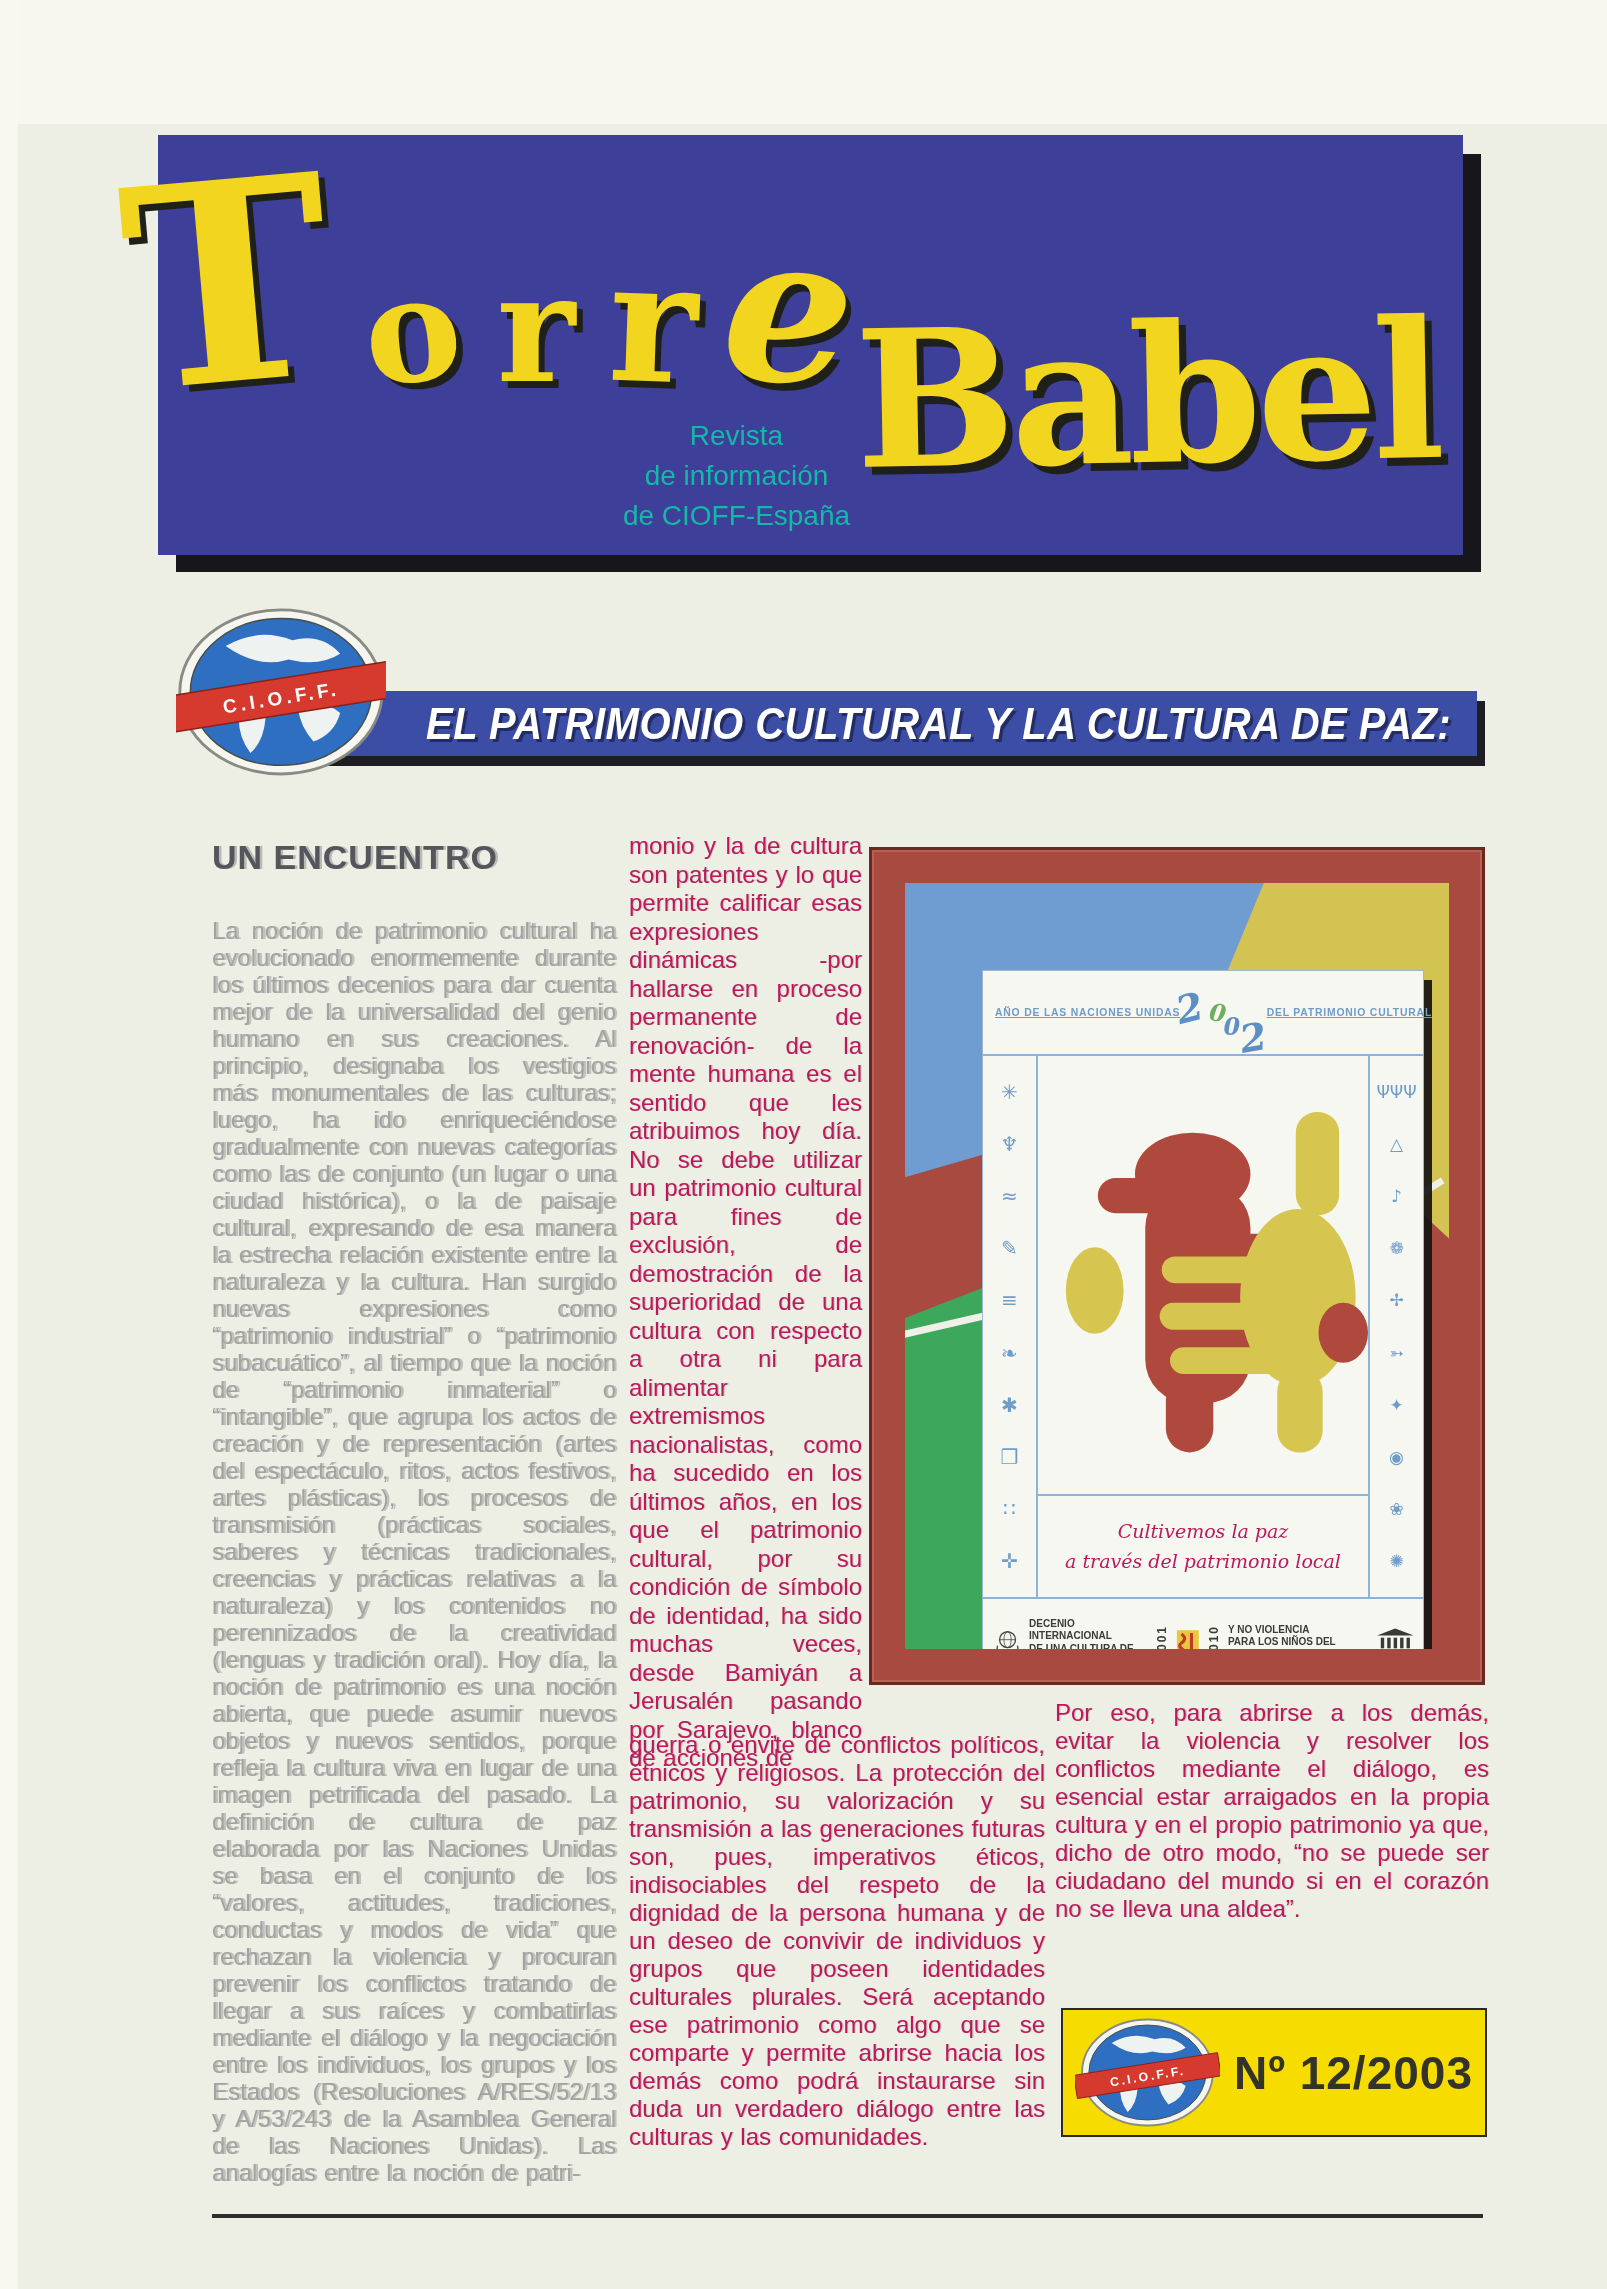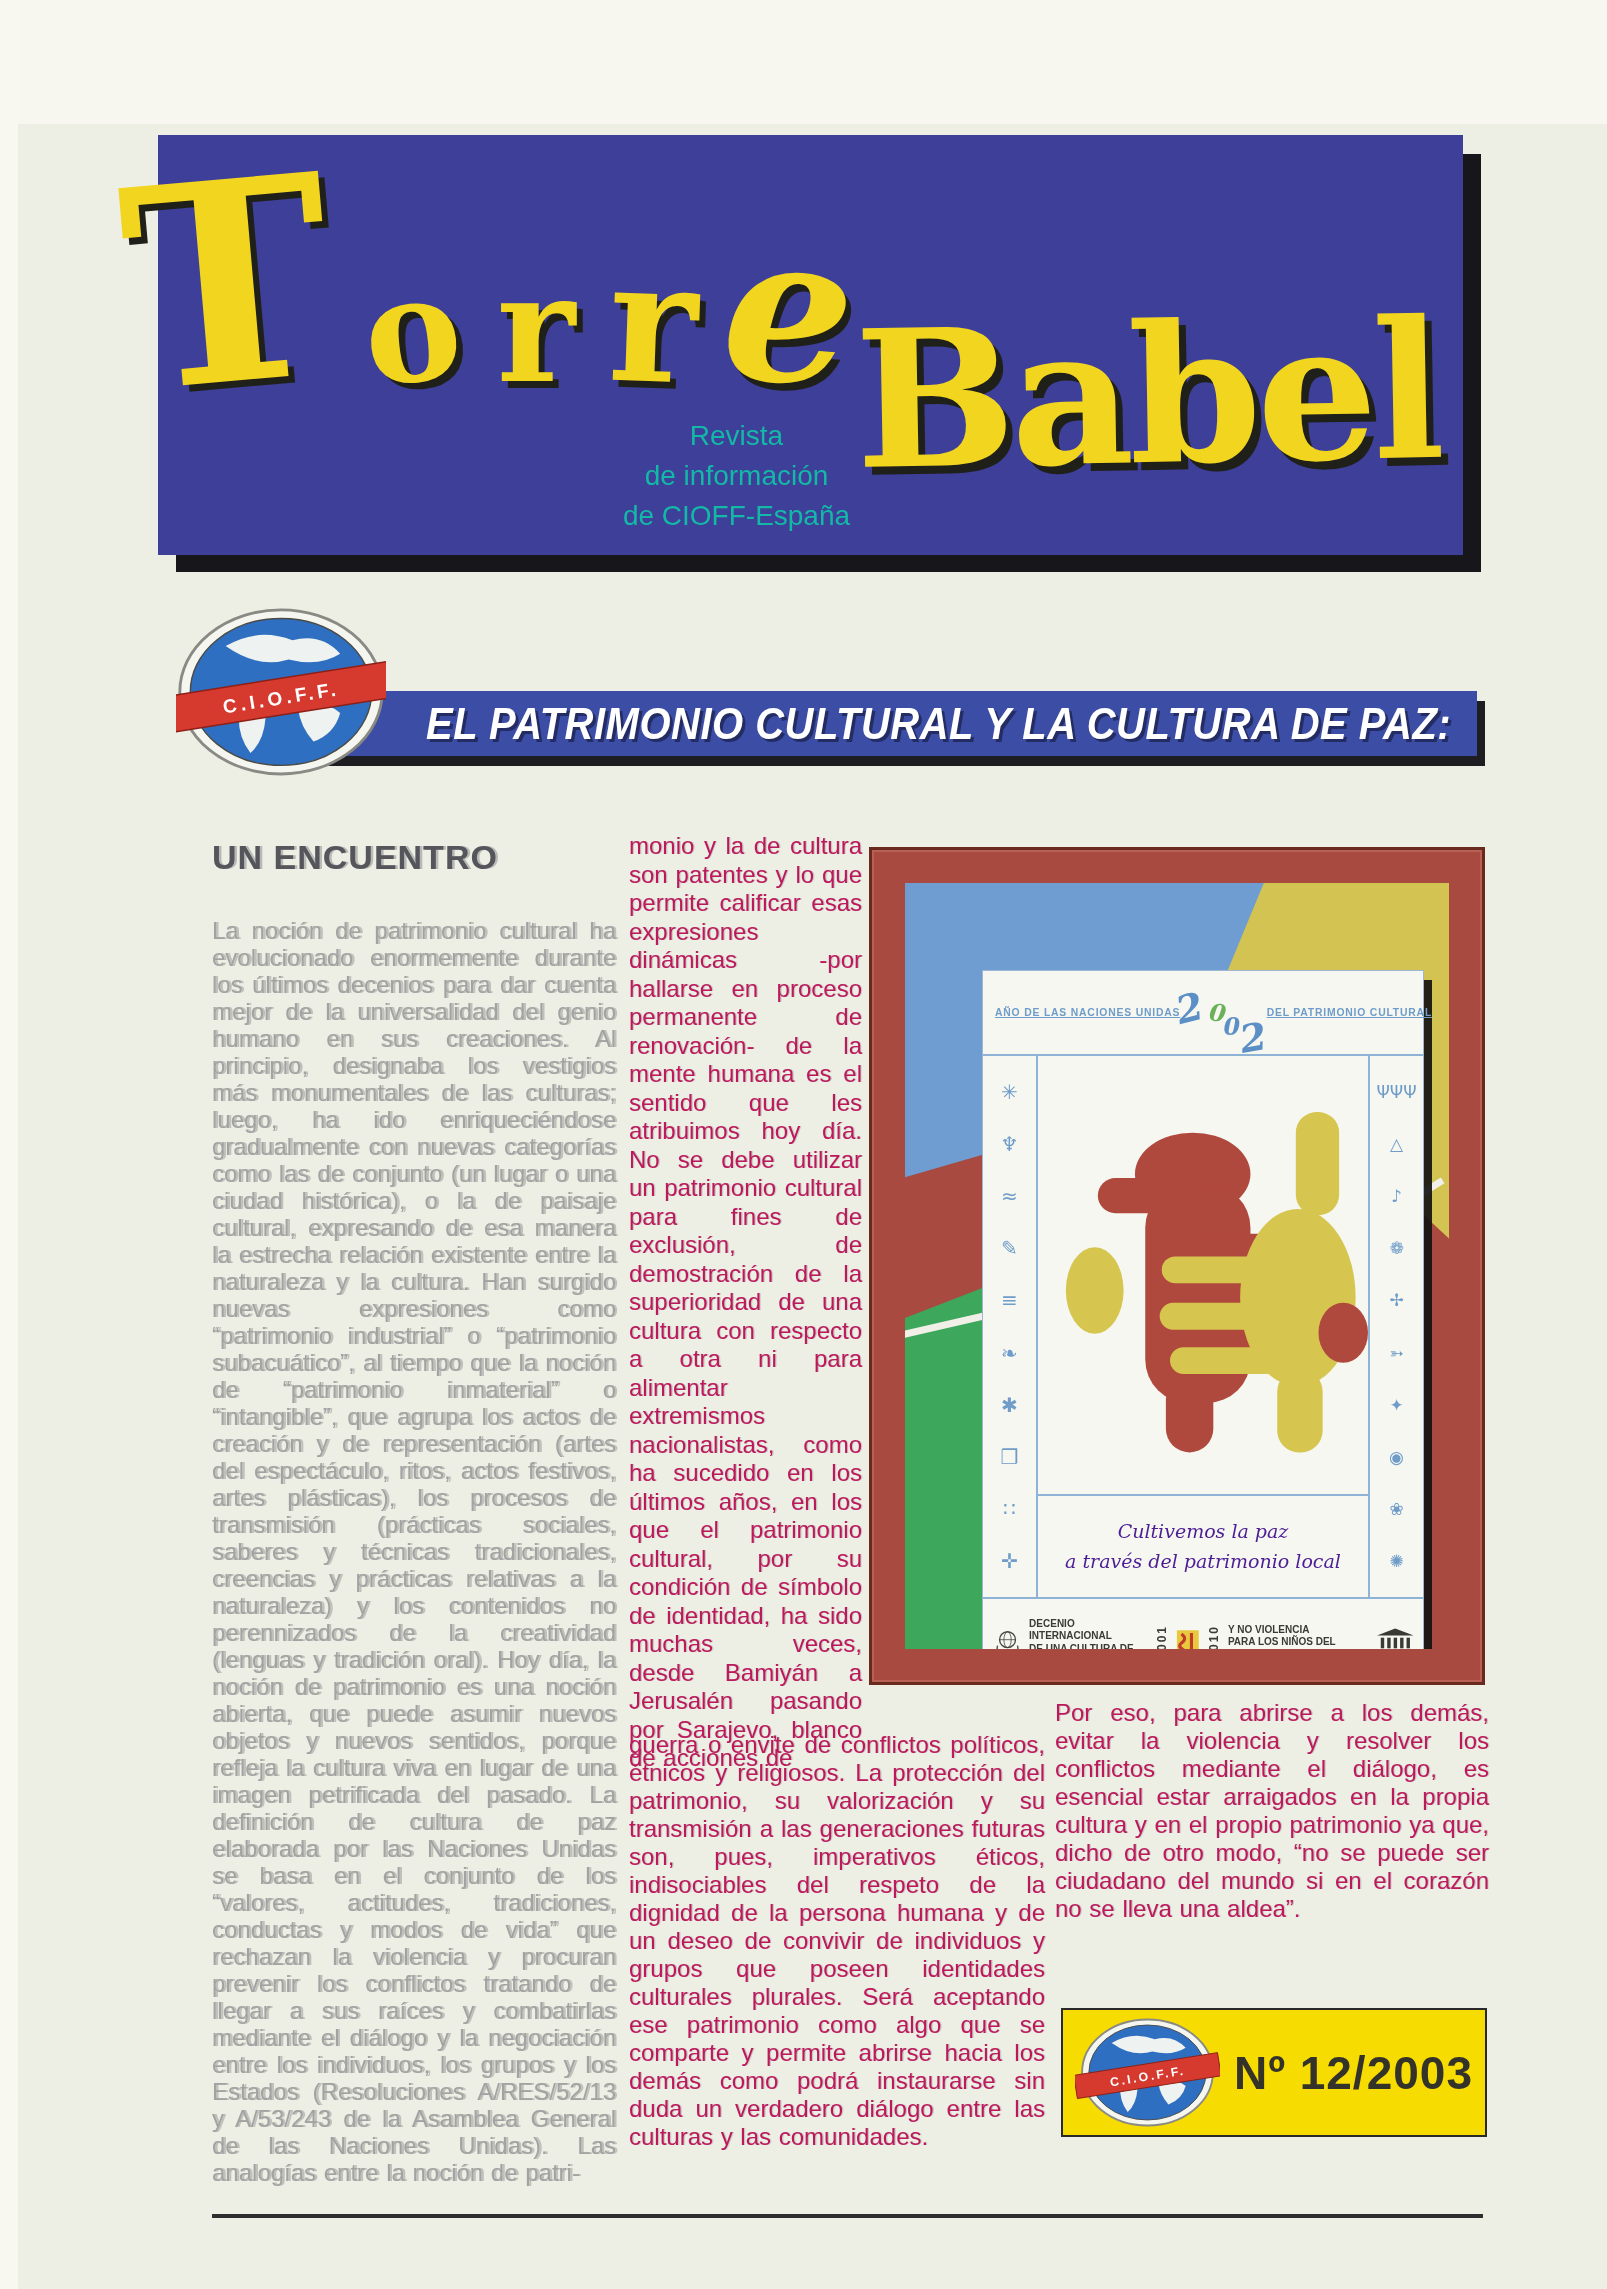--- a/index.html
+++ b/index.html
@@ -78,21 +78,21 @@
     line-height:45px;text-shadow:2px 3px 2px rgba(55,55,55,.45);}
   .card-main{flex:1;display:flex;min-height:0;}
   .glyph-col{width:53px;display:flex;flex-direction:column;justify-content:space-around;align-items:center;
     color:#6f9cc9;font-size:20px;padding:10px 0;font-family:"DejaVu Sans",sans-serif;}
   .glyph-col .glyph{display:block;}
   .glyph-col.gl-left{border-right:2px solid #8fb3d6;}
   .glyph-col.gl-right{border-left:2px solid #8fb3d6;font-size:17px;}
   .art-wrap{flex:1;display:flex;flex-direction:column;min-width:0;}
   .art{flex:1;position:relative;}
   .art svg{position:absolute;inset:0;width:100%;height:100%;}
-  .caption{height:103px;border-top:2px solid #8fb3d6;text-align:center;font-style:italic;color:#4c1d95;
+  .caption{height:103px;border-top:2px solid #8fb3d6;text-align:center;font-style:italic;color:#be185d;
     font-size:19px;line-height:30px;padding-top:20px;box-sizing:border-box;font-family:"DejaVu Serif",serif;}
   .card-bottom{height:87px;border-top:2px solid #8fb3d6;display:flex;align-items:center;padding:0 10px;gap:7px;}
   .cb-label{font-size:10px;font-weight:bold;color:#3a3a36;line-height:12.4px;}
   .vyear{writing-mode:vertical-rl;transform:rotate(180deg);font-size:12px;font-weight:bold;color:#3a3a36;letter-spacing:2px;}
   .spacer{flex:1;}
 
   
   .badge{position:absolute;left:1061px;top:2008px;width:426px;height:129px;background:#f6dc00;
     border:2px solid #2a2a2a;box-sizing:border-box;display:flex;align-items:center;padding:0 12px;gap:14px;}
   .badge-num{font-size:46px;font-weight:bold;color:#33332a;letter-spacing:1px;white-space:nowrap;}

